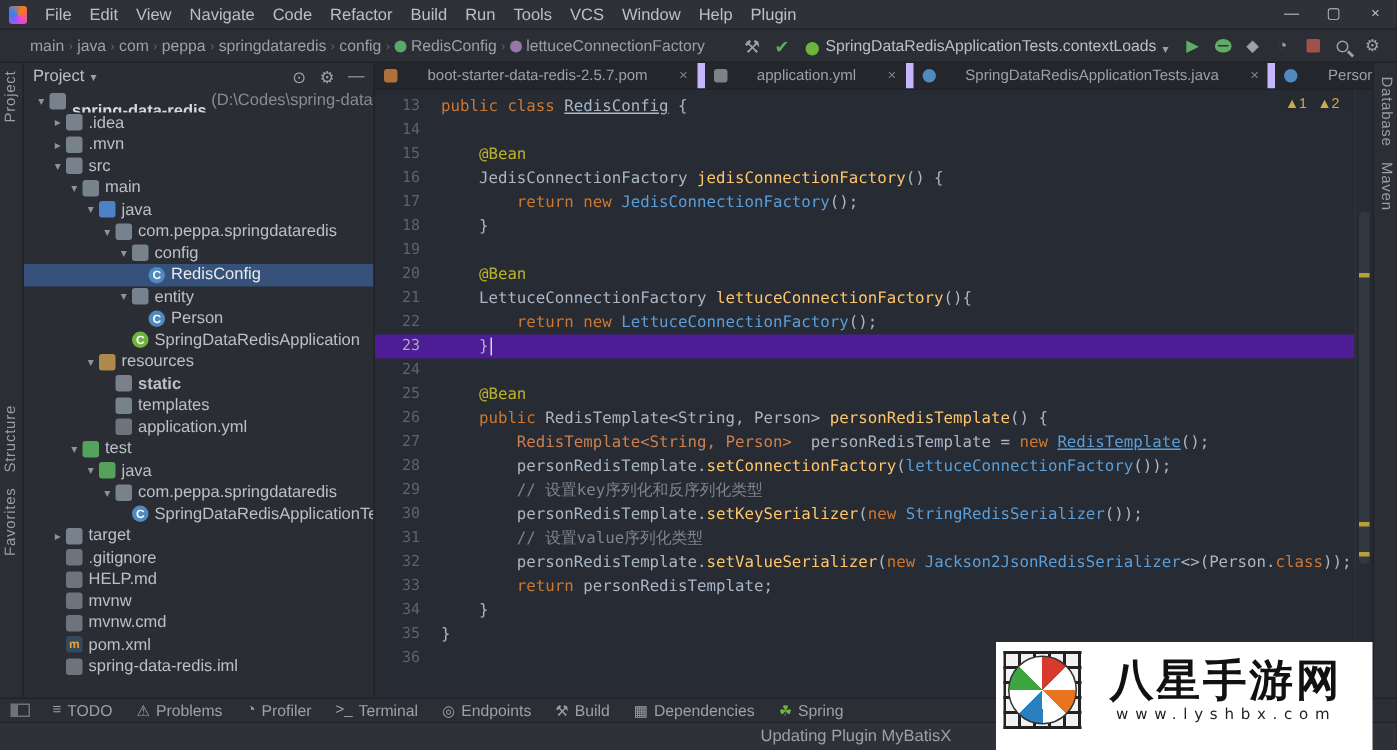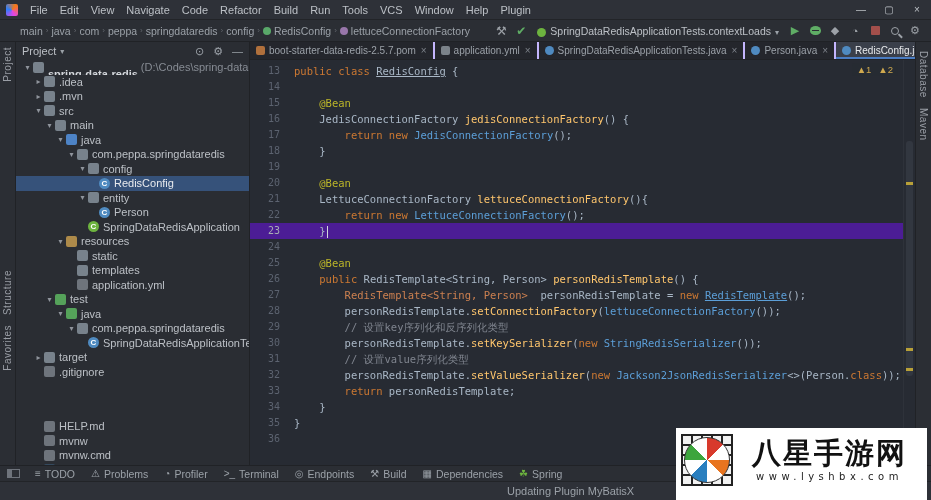--- a/index.html
+++ b/index.html
@@ -66,21 +66,21 @@
   .ic-class-spring { background:#6db33f; border-radius:50%; }
   .ic-yml, .ic-file { background:#6e747c; }
   .ic-maven { background:#34495e; color:#e8a33d; }
   .tlabel { margin-left:4px; }
   .tlabel.bold { font-weight:bold; color:#d5d8dd;margin-top:13px; }
   .tpath { color:#878c94; margin-left:3px; }
 
   
   .editor-col { flex:1; display:flex; flex-direction:column; min-width:0; background:#272b33; }
   .tabbar { height:18px; display:flex; background:#24262c; border-bottom:1px solid #202226; font-size:10px; overflow:hidden; flex:none; }
-  .tab { display:flex; align-items:center; gap:4px; padding:0 6px; color:#9ba1a8; border-right:2px solid #c4b5fd; white-space:nowrap; }
+  .tab { display:flex; align-items:center; gap:20px; padding:0 6px; color:#9ba1a8; border-right:5px solid #c4b5fd; white-space:nowrap; }
   .tab.active { background:#3a3f4a; color:#e8eaed; box-shadow:inset 0 -2px 0 #4a7cc2; }
   .tab-close { color:#7d828a; font-size:10px; margin-left:1px; }
   .tic { width:9px; height:9px; flex:none; border-radius:2px; }
   .tic-java { background:#4f8ac0; border-radius:50%; }
   .tic-yml { background:#7b8289; }
   .tic-pom { background:#b0703c; }
   .editor { flex:1; position:relative; display:flex; min-width:0; }
   .code-scroll { flex:1; padding-top:3px; min-width:0; overflow:hidden; }
   .crow { display:flex; height:16px; line-height:16px; font-family:"DejaVu Sans Mono", monospace; font-size:10.5px; }
   .crow.hl { background:#4c1d95; }
@@ -99,21 +99,21 @@
 
   
   .bottombar { height:16px; display:flex; align-items:center; background:#2b2e34; border-top:1px solid #202226; font-size:10.5px; color:#9ba1a8; padding-left:4px; }
   .bb-switcher { width:13px; height:9px; border:1px solid #6e737b; border-left-width:5px; margin:0 7px 0 3px; flex:none; }
   .tool { display:flex; align-items:center; gap:4px; padding:0 8px; white-space:nowrap; }
   .tglyph { font-size:10px; }
   .statusbar { height:19px; display:flex; align-items:center; background:#2e3138; border-top:1px solid #222428; font-size:11px; color:#9ba1a8; padding-left:12px; }
   .status-msg { margin-left:495px; white-space:nowrap; }
 
   
-  .watermark { position:absolute; right:4px; bottom:0; width:251px; height:72px; background:#fff; z-index:50; display:flex; align-items:center; padding:4px 8px 12px 5px; }
+  .watermark { position:absolute; right:16px; bottom:0; width:251px; height:72px; background:#fff; z-index:50; display:flex; align-items:center; padding:4px 8px 12px 5px; }
   .wm-logo { width:52px; height:52px; flex:none; margin-right:7px; position:relative;
     background: repeating-linear-gradient(0deg,#222 0 2px,transparent 2px 10px),
                 repeating-linear-gradient(90deg,#222 0 2px,#f2f2f2 2px 10px); }
   .wm-logo::after { content:""; position:absolute; inset:3px; border-radius:50%;
     background: conic-gradient(#d83a2c 0 45deg,#fff 45deg 90deg,#e8741f 90deg 135deg,#fff 135deg 180deg,#2a7fbf 180deg 225deg,#fff 225deg 270deg,#3da53d 270deg 315deg,#fff 315deg 360deg);
     border:1px solid #333; }
   .wm-text { display:flex; flex-direction:column; align-items:center; flex:1; }
   .wm-title { font-size:29px; font-weight:bold; color:#111; line-height:1.05; letter-spacing:2px; font-family:"DejaVu Sans", sans-serif; }
   .wm-url { font-size:10px; color:#222; letter-spacing:4.5px; margin-top:3px; font-family:"DejaVu Sans", sans-serif; }
 </style>
@@ -289,21 +289,21 @@
         <div class="trow" style="padding-left: 61px;">
           <span class="chev"></span>
           <span class="ic ic-class-spring">C</span>
           <span class="tlabel">SpringDataRedisApplication</span>
         </div>
         <div class="trow" style="padding-left: 39px;">
           <span class="chev">▾</span>
           <span class="ic ic-folder-res"></span>
           <span class="tlabel">resources</span>
         </div>
-        <div class="trow" style="padding-left: 50px;">
+        <div class="trow" style="padding-left: 50px; font-weight: bold;">
           <span class="chev"></span>
           <span class="ic ic-folder"></span>
           <span class="tlabel">static</span>
         </div>
         <div class="trow" style="padding-left: 50px;">
           <span class="chev"></span>
           <span class="ic ic-folder"></span>
           <span class="tlabel">templates</span>
         </div>
         <div class="trow" style="padding-left: 50px;">
@@ -334,21 +334,21 @@
         <div class="trow" style="padding-left: 17px;">
           <span class="chev">▸</span>
           <span class="ic ic-folder"></span>
           <span class="tlabel">target</span>
         </div>
         <div class="trow" style="padding-left: 17px;">
           <span class="chev"></span>
           <span class="ic ic-file"></span>
           <span class="tlabel">.gitignore</span>
         </div>
-        <div class="trow" style="padding-left: 17px; margin-top: 40px;">
+        <div class="trow" style="padding-left: 17px;">
           <span class="chev"></span>
           <span class="ic ic-file"></span>
           <span class="tlabel">HELP.md</span>
         </div>
         <div class="trow" style="padding-left: 17px;">
           <span class="chev"></span>
           <span class="ic ic-file"></span>
           <span class="tlabel">mvnw</span>
         </div>
         <div class="trow" style="padding-left: 17px;">

